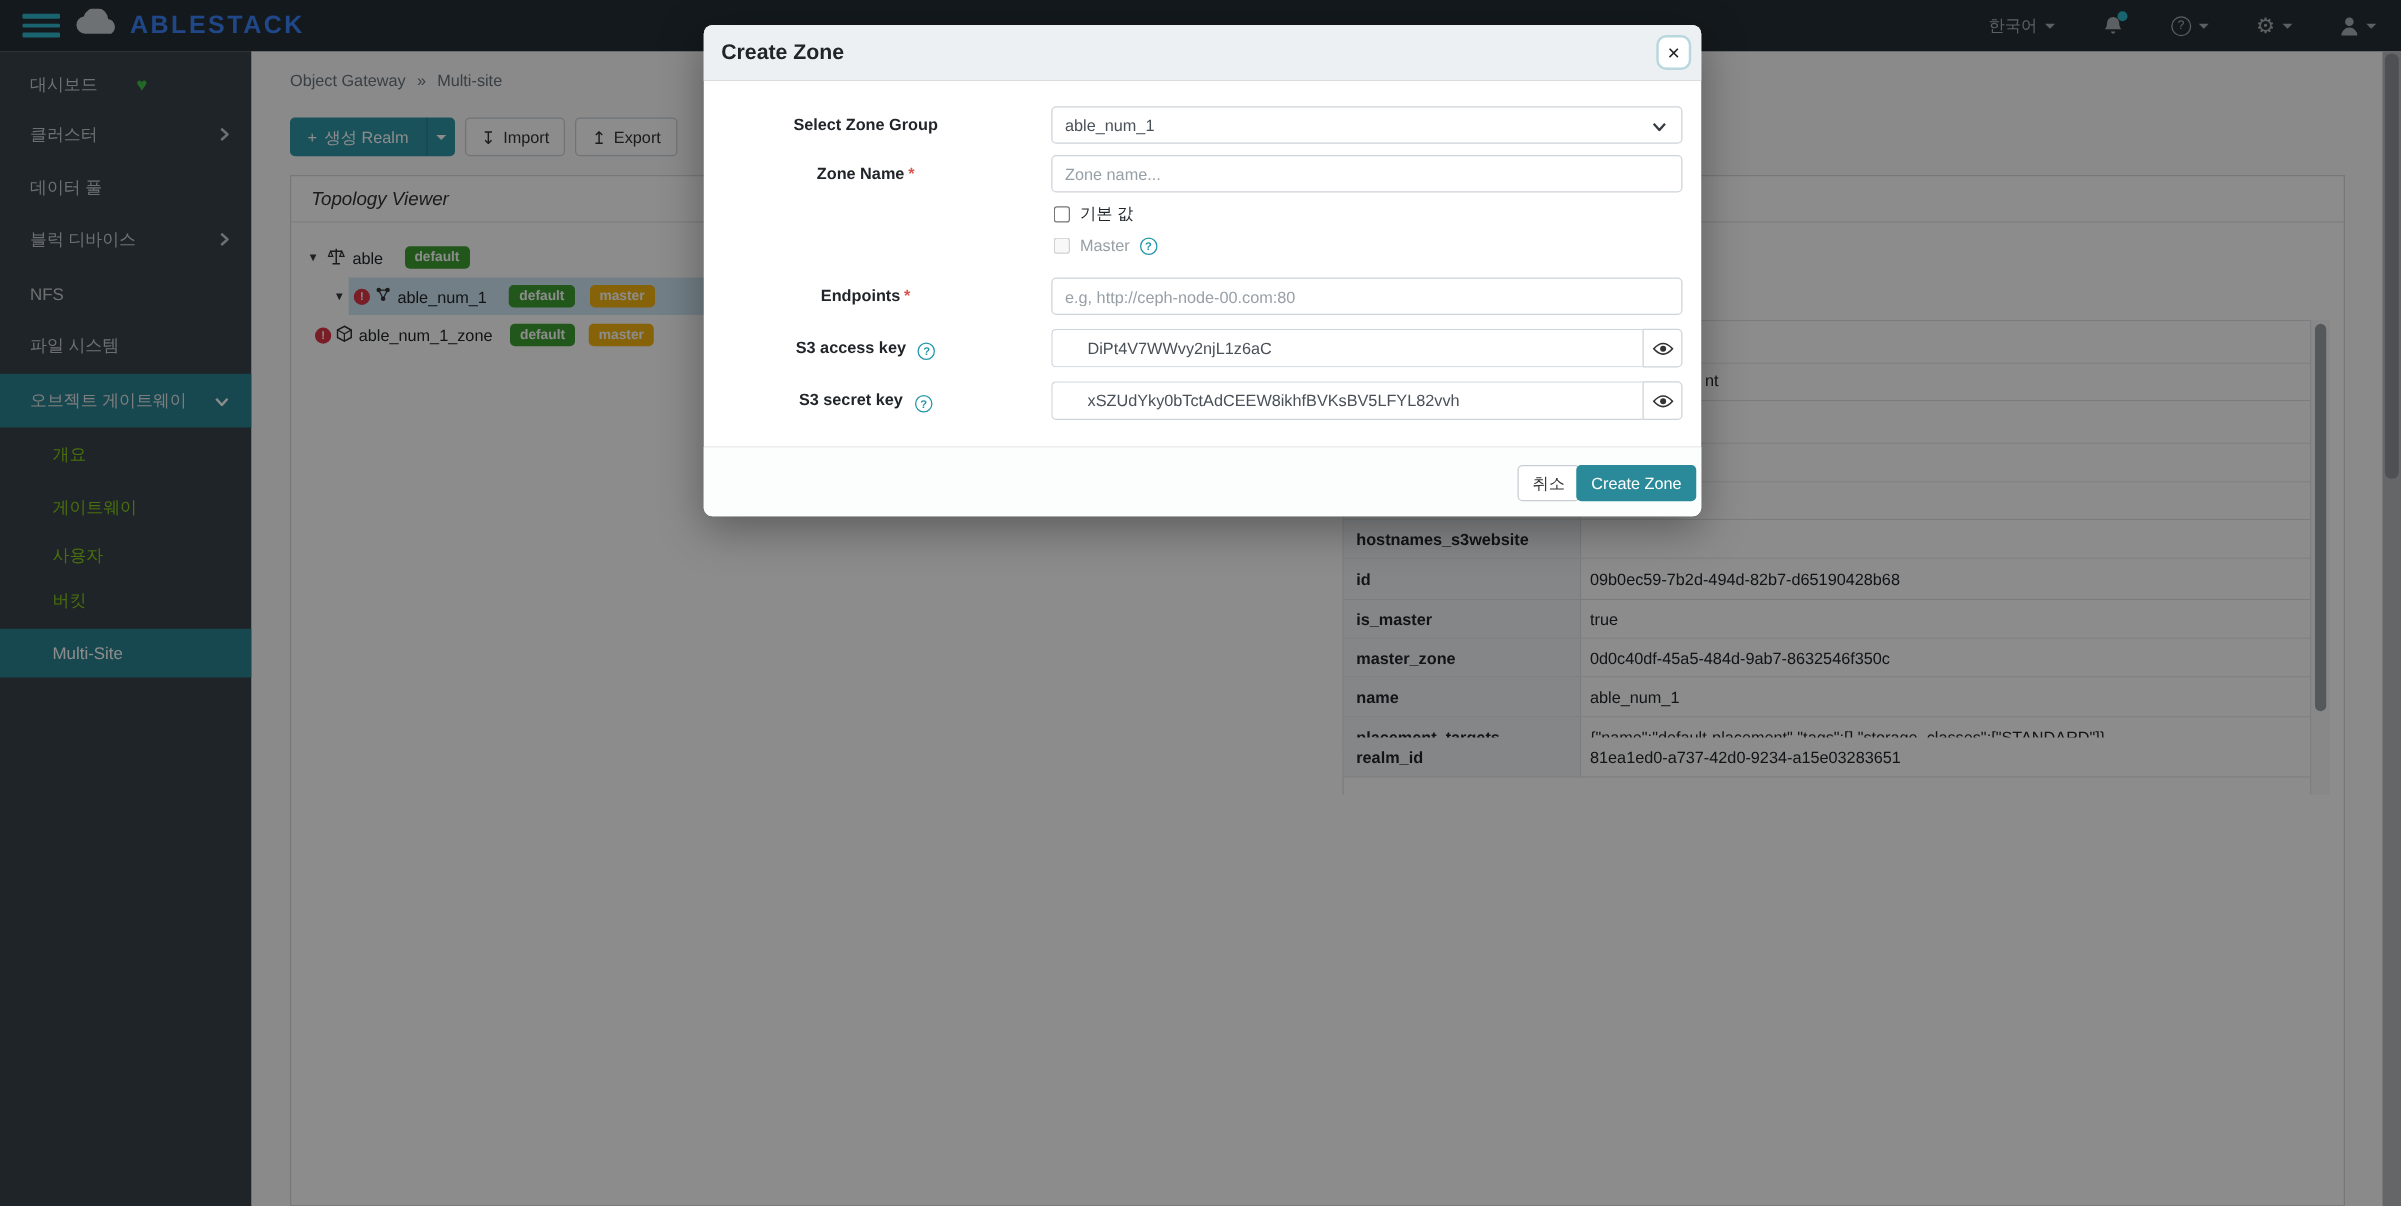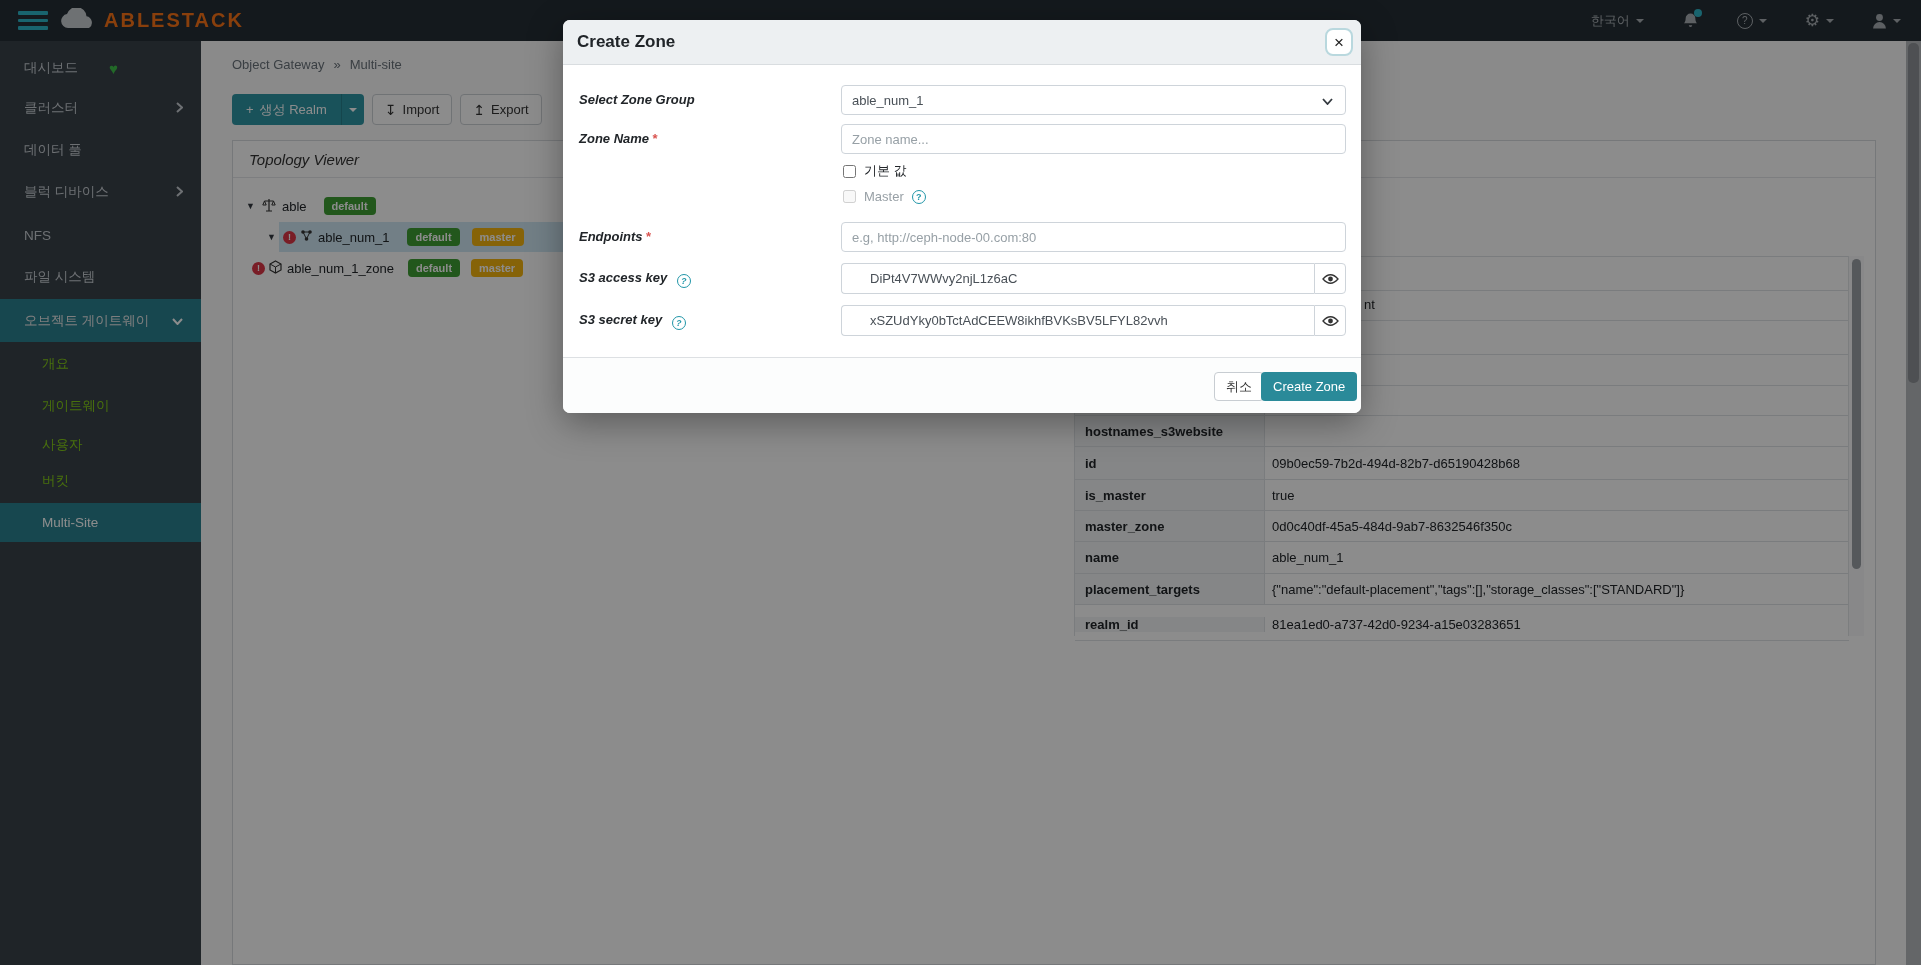--- a/index.html
+++ b/index.html
@@ -5,21 +5,21 @@
   * { margin:0; padding:0; box-sizing:border-box; }
   html,body { background:#555; }
   body { font-family:"Liberation Sans", sans-serif; }
   .stage { position:relative; width:1921px; height:965px; overflow:hidden; background:#fbfbfb; }
 
   
   .navbar { position:absolute; left:0; top:0; width:1921px; height:41px; background:#262f36; z-index:10; }
   .hamburger { position:absolute; left:18px; top:11px; width:30px; height:19px; cursor:pointer; }
   .hamburger span { display:block; height:3.5px; margin-bottom:4px; background:#2fb6c9; border-radius:1px; }
   .brand { position:absolute; left:58px; top:0; height:41px; display:flex; align-items:center; gap:8px; }
-  .brand-text { color:#f97316; font-size:20px; font-weight:bold; letter-spacing:2px; }
+  .brand-text { color:#3b82f6; font-size:20px; font-weight:bold; letter-spacing:2px; }
   .nav-right { position:absolute; right:20px; top:0; height:41px; display:flex; align-items:center; gap:38px; }
   .nav-item { display:flex; align-items:center; gap:6px; color:#aab0b5; font-size:13px; cursor:pointer; }
   .caret-down { width:0; height:0; border-left:4px solid transparent; border-right:4px solid transparent; border-top:4px solid #aab0b5; }
   .bell-wrap { position:relative; }
   .notif-dot { position:absolute; right:-3px; top:-3px; width:8px; height:8px; border-radius:50%; background:#2fb6c9; }
   .help-circle { width:16px; height:16px; border:1.5px solid #aab0b5; border-radius:50%; font-size:10px; display:flex; align-items:center; justify-content:center; color:#aab0b5; }
   .gear-glyph { font-size:17px; line-height:1; }
 
   
   .sidebar { position:absolute; left:0; top:41px; width:201px; height:924px; background:#39424a; z-index:9; }
@@ -67,21 +67,21 @@
   .tthumb { position:absolute; left:3px; top:3px; width:9px; height:310px; background:#9ba1a6; border-radius:5px; }
   .page-scroll { position:absolute; left:1906px; top:41px; width:15px; height:924px; background:#b7bbbe; z-index:11; }
   .page-thumb { position:absolute; left:2px; top:2px; width:11px; height:340px; background:#8e9397; border-radius:5px; }
 
   
   .backdrop { position:absolute; inset:0; background:rgba(0,0,0,0.45); z-index:50; }
   .modal { position:absolute; left:563px; top:20px; width:798px; height:393px; background:#fff; border-radius:7px; z-index:100; box-shadow:0 10px 35px rgba(0,0,0,0.35); }
   .modal-header { height:45px; background:#edf0f2; border-bottom:1px solid #d9dde0; border-radius:7px 7px 0 0; display:flex; align-items:center; }
   .modal-title { margin-left:14px; font-size:17px; font-weight:bold; color:#212529; }
   .modal-close { position:absolute; right:8px; top:8px; width:28px; height:28px; background:#fff; border:2px solid #b9d8de; border-radius:8px; display:flex; align-items:center; justify-content:center; font-size:17px; color:#222; cursor:pointer; line-height:1; }
-  .flabel { position:absolute; left:16px; width:253px; text-align:left; font-size:13px; font-weight:bold; color:#212529;font-style:italic; }
+  .flabel { position:absolute; left:3px; width:253px; text-align:center; font-size:13px; font-weight:bold; color:#212529; }
   .req { color:#d9534f; margin-left:3px; }
   .field { position:absolute; left:278px; width:505px; height:30px; }
   .selectbox { width:100%; height:100%; border:1px solid #ced4da; border-radius:4px; background:#fff; display:flex; align-items:center; font-size:13px; color:#495057; padding-left:10px; cursor:pointer; position:relative; }
   .selectbox svg { position:absolute; right:12px; top:12px; }
   .tinput { width:100%; height:100%; border:1px solid #ced4da; border-radius:4px; font-size:13px; color:#495057; padding:0 10px; font-family:"Liberation Sans", sans-serif; outline:none; background:#fff; }
   .tinput::placeholder { color:#97a0a6; }
   .igroup { display:flex; width:100%; height:31px; }
   .igroup .tinput { border-radius:4px 0 0 4px; border-right:none;padding-left:28px; }
   .eye-btn { width:34px; border:1px solid #ced4da; border-radius:0 4px 4px 0; background:#fff; display:flex; align-items:center; justify-content:center; cursor:pointer; }
   .cbrow { position:absolute; left:280px; display:flex; align-items:center; gap:8px; font-size:13px; color:#212529; }
@@ -304,21 +304,21 @@
           <div class="dt-val">0d0c40df-45a5-484d-9ab7-8632546f350c</div>
         </div>
         <div class="dt-row" style="top:285px; height:32px;">
           <div class="dt-key">name</div>
           <div class="dt-val">able_num_1</div>
         </div>
         <div class="dt-row" style="top:317px; height:31px;">
           <div class="dt-key">placement_targets</div>
           <div class="dt-val">{"name":"default-placement","tags":[],"storage_classes":["STANDARD"]}</div>
         </div>
-        <div class="dt-row" style="top:352px; height:32px;align-items:center;">
+        <div class="dt-row" style="top:333px; height:32px;">
           <div class="dt-key">realm_id</div>
           <div class="dt-val">81ea1ed0-a737-42d0-9234-a15e03283651</div>
         </div>
         <span class="frag">nt</span>
       </div>
 
       <div class="tscroll">
         <div class="tthumb"></div>
       </div>
     </section>

